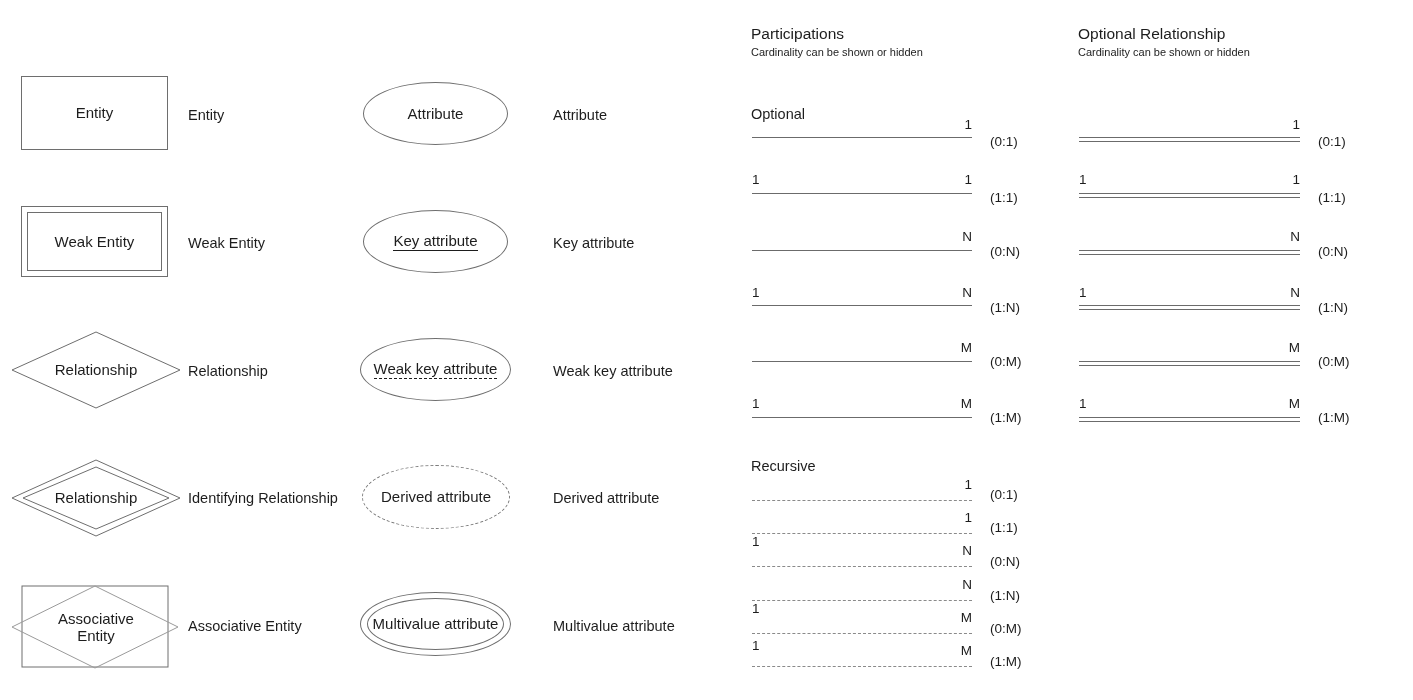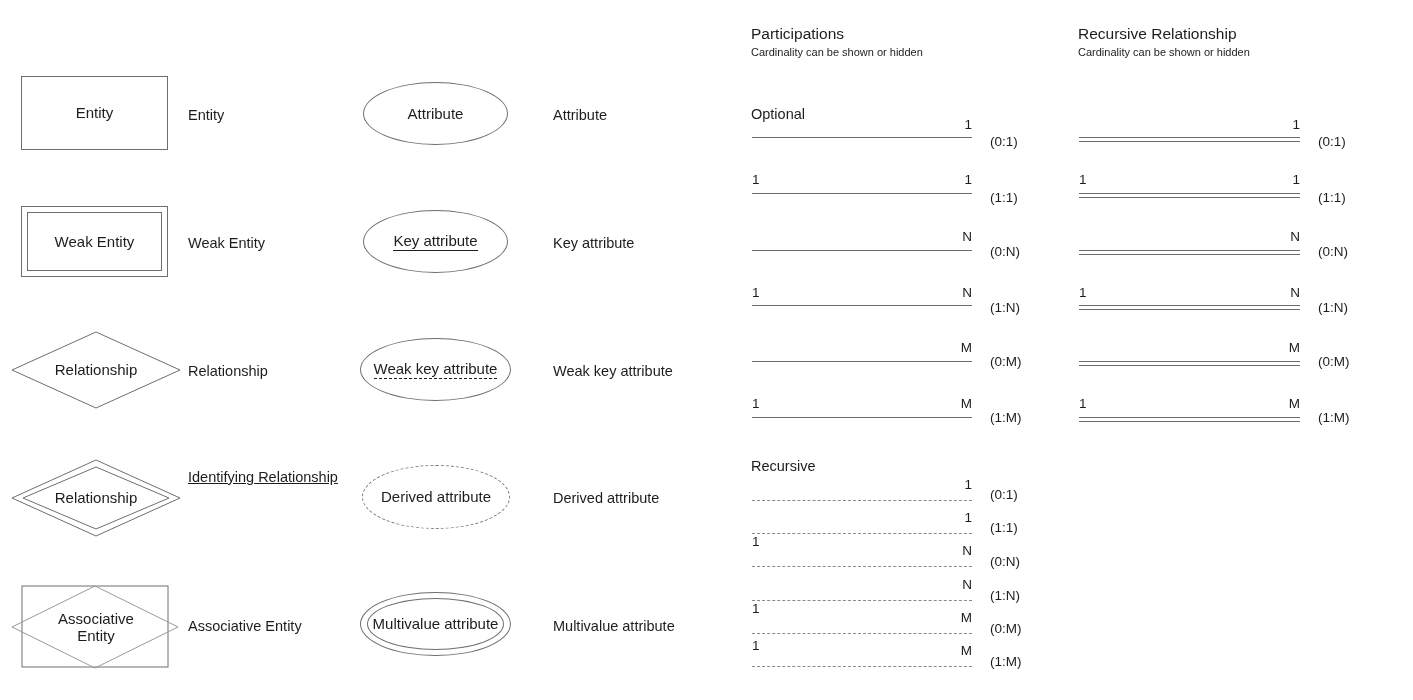--- a/index.html
+++ b/index.html
@@ -162,21 +162,21 @@
   </div>
 
   <div class="shape-row">
     <svg class="svg-shape" style="left:10px; top:458px;" width="172" height="80" viewBox="0 0 172 80">
       <polygon points="86,2 170,40 86,78 2,40" fill="none" stroke="#6e6e6e" stroke-width="1"></polygon>
       <polygon points="86,9 159,40 86,71 13,40" fill="none" stroke="#6e6e6e" stroke-width="1"></polygon>
     </svg>
     <div class="abs" style="left:10px; top:458px; width:172px; height:80px; display:flex; align-items:center; justify-content:center;">
       <span class="shape-text">Relationship</span>
     </div>
-    <div class="shape-label" style="left:188px; top:468px;text-decoration:underline;">Identifying Relationship</div>
+    <div class="shape-label" style="left:188px; top:489px;">Identifying Relationship</div>
   </div>
 
   <div class="shape-row">
     <svg class="svg-shape" style="left:10px; top:583px;" width="172" height="88" viewBox="0 0 172 88">
       <rect x="12" y="3" width="146" height="81" fill="none" stroke="#6e6e6e" stroke-width="1"></rect>
       <polygon points="85,3 168,44 85,85 2,44" fill="none" stroke="#9a9a9a" stroke-width="1"></polygon>
     </svg>
     <div class="abs" style="left:10px; top:583px; width:172px; height:88px; display:flex; align-items:center; justify-content:center;">
       <span class="shape-text">Associative
 Entity</span>
@@ -304,21 +304,21 @@
     <div class="card-paren" style="left:990px; top:621px;">(0:M)</div>
   </div>
 
   <div>
     <div class="card-right" style="left:892px; top:643px; width:80px;">M</div>
     <div class="card-left" style="left:752px; top:638px;">1</div>
     <div class="conn-line dashed" style="left:752px; top:666px; width:220px;"></div>
     <div class="card-paren" style="left:990px; top:654px;">(1:M)</div>
   </div>
 
-  <div class="col-title" style="left:1078px; top:25px;">Recursive Relationship</div>
+  <div class="col-title" style="left:1078px; top:25px;">Optional Relationship</div>
   <div class="col-sub" style="left:1078px; top:46px;">Cardinality can be shown or hidden</div>
 
   <div>
     <div class="card-right" style="left:1220px; top:117px; width:80px;">1</div>
     <div class="card-left" style="left:1079px; top:117px;"></div>
     <div class="conn-line double" style="left:1079px; top:137px; width:221px;"></div>
     <div class="card-paren" style="left:1318px; top:134px;">(0:1)</div>
   </div>
 
   <div>

